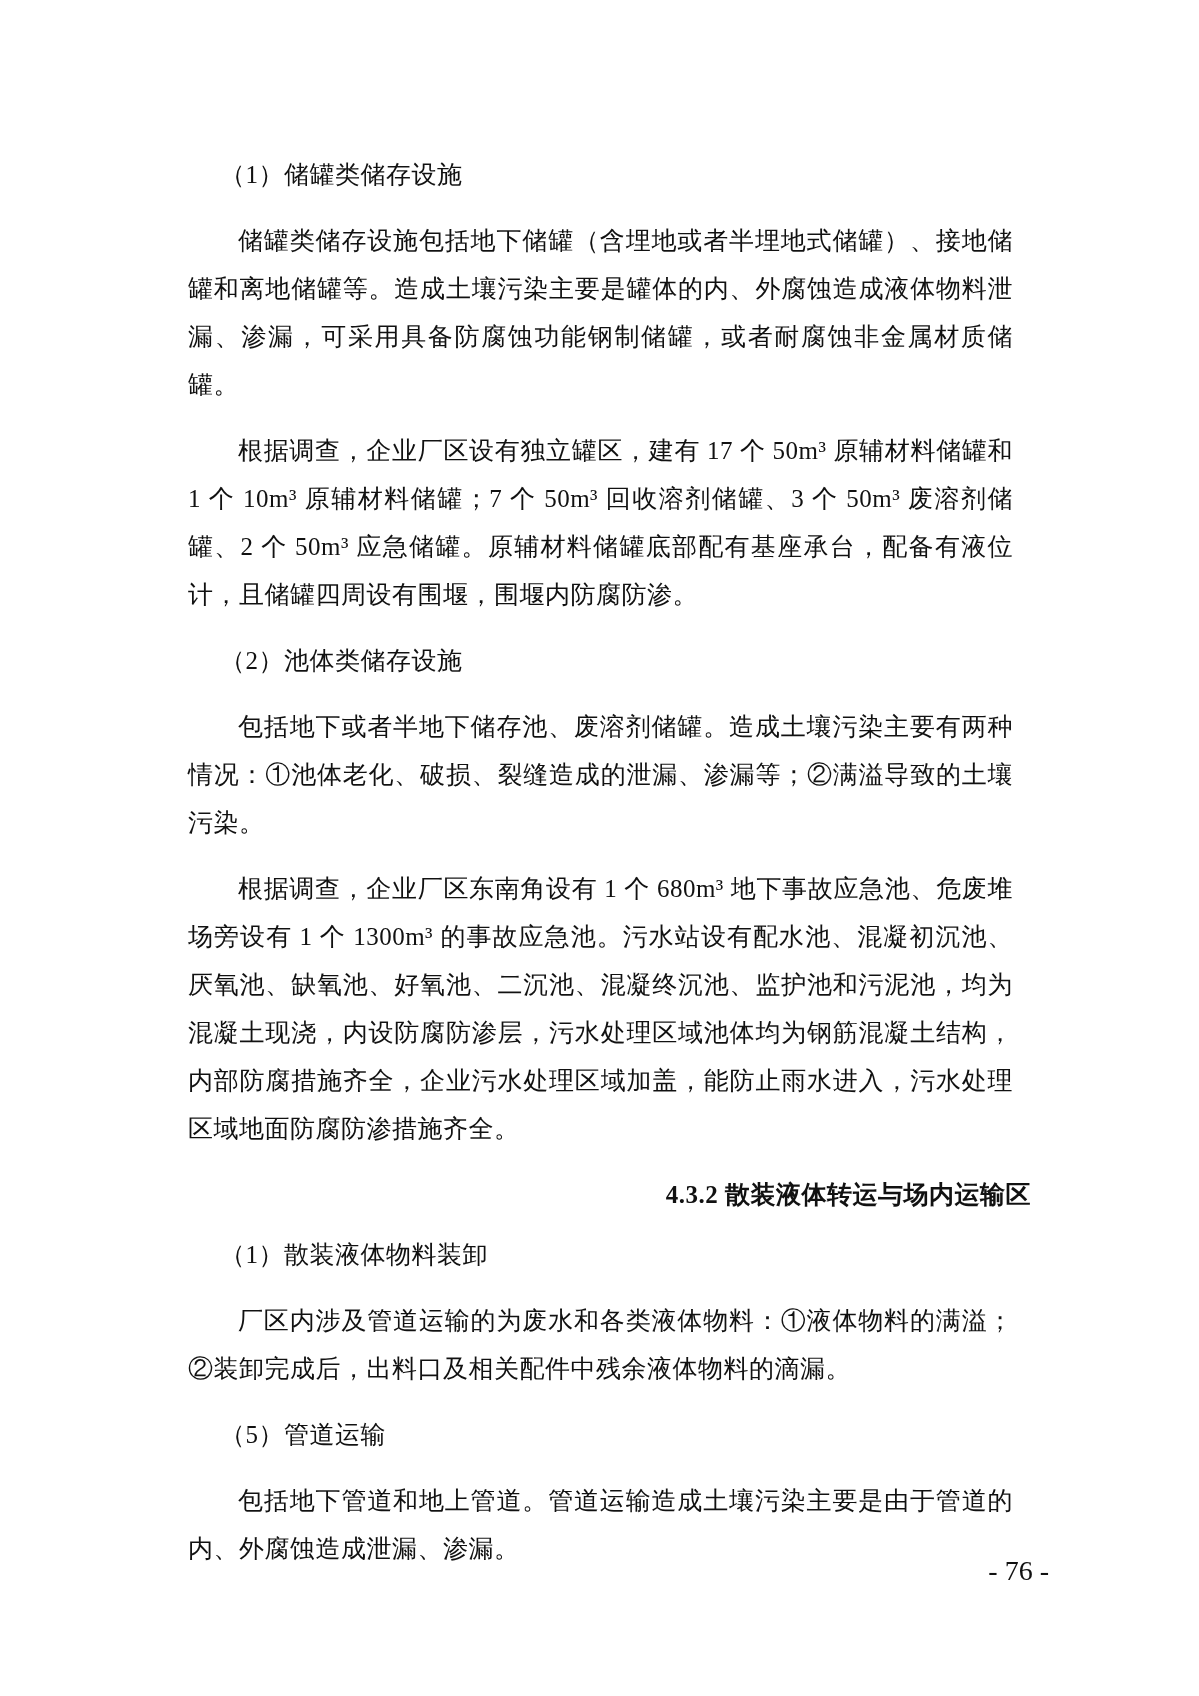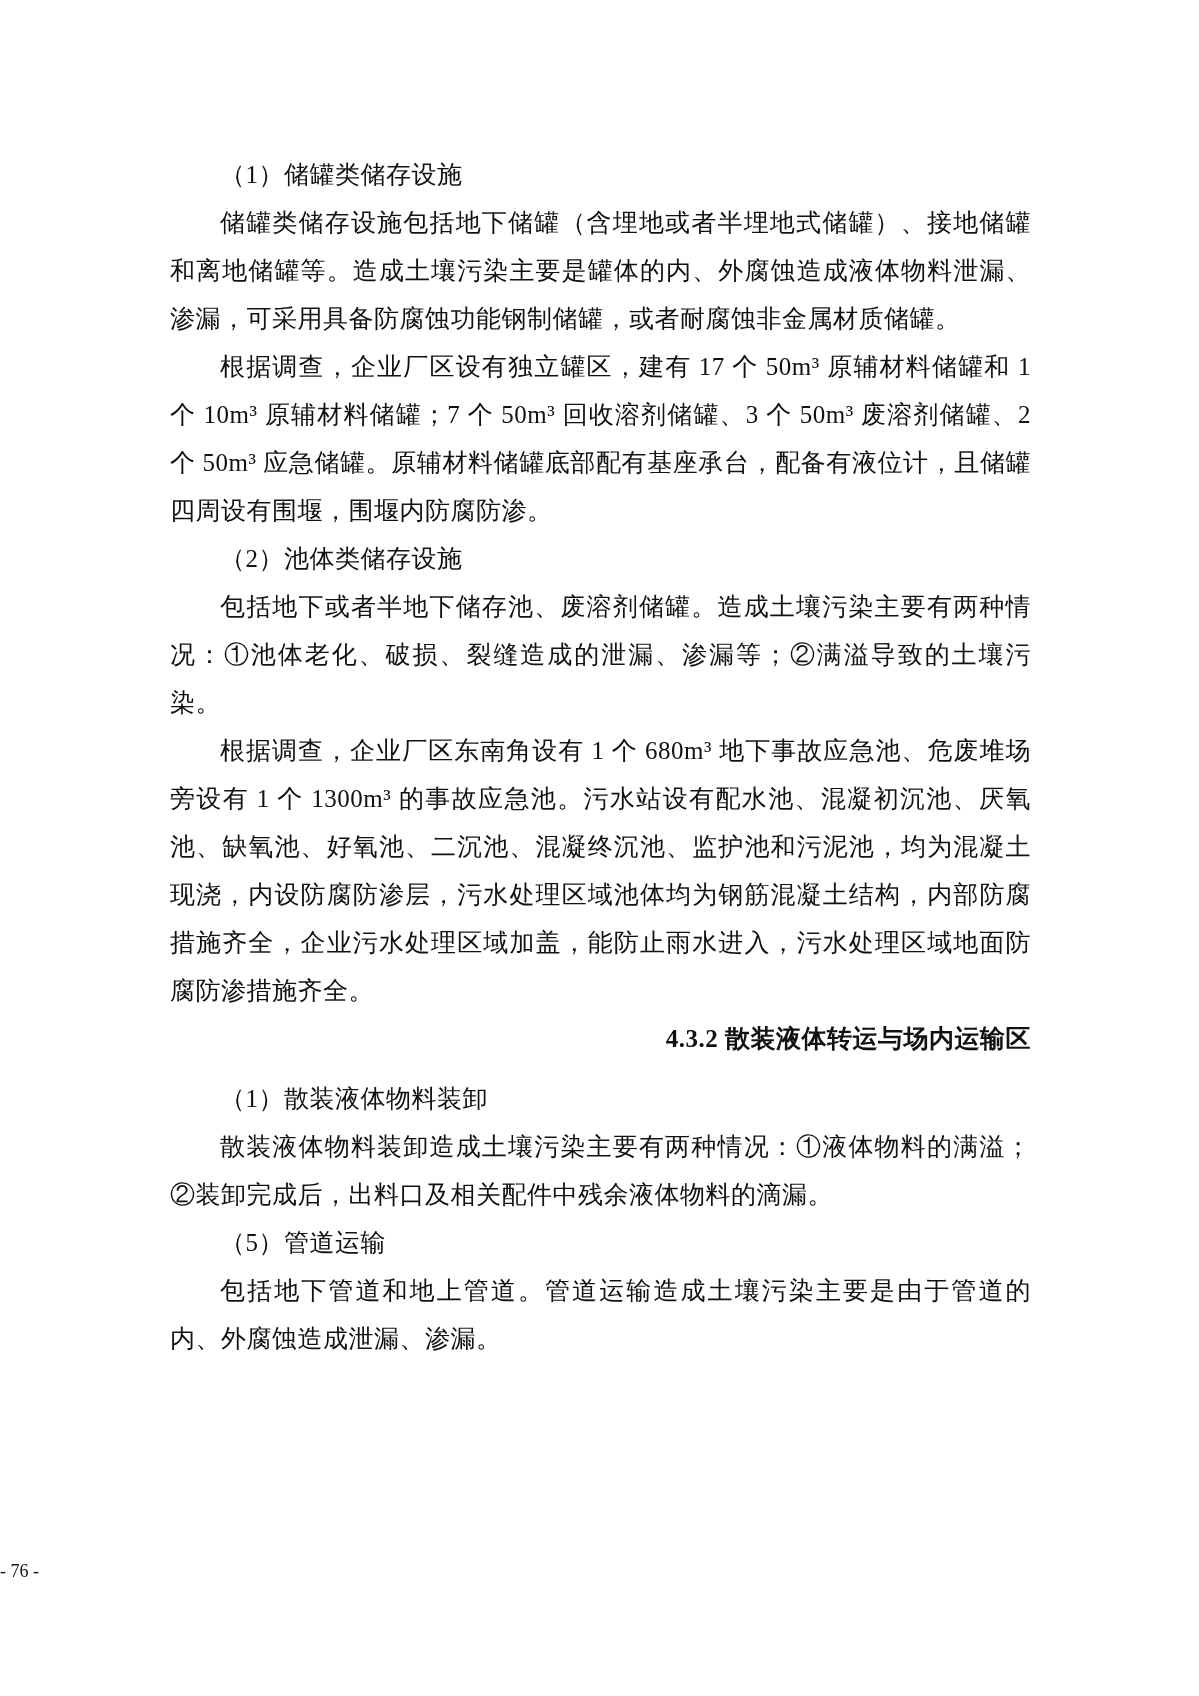--- a/index.html
+++ b/index.html
@@ -16,21 +16,21 @@
     font-family: "Liberation Serif", "DejaVu Serif", serif;
     overflow: hidden;
   }
   .content {
     position: absolute;
     left: 170px;
     top: 151px;
     width: 861px;
   }
   .doc-para {
-    margin: 0;
+    margin: 18px;
     font-size: 25px;
     line-height: 48px;
     text-align: justify;
     text-justify: inter-character;
     text-indent: 2em;
     letter-spacing: 0.5px;
   }
   .doc-subhead {
     margin: 0;
     font-size: 25px;
@@ -45,37 +45,37 @@
     font-weight: bold;
     text-indent: 0;
     letter-spacing: 0.5px;
     text-align: right;
   }
   .footer {
     position: absolute;
     top: 1556px;
     left: 0;
     width: 100%;
-    text-align: left;
-    font-size: 18px;
+    text-align: right;
+    font-size: 28px;
     line-height: 30px;
     color: #111111;
   }
 </style>
 </head>
 <body>
 
 <div class="page">
   <div class="content">
     <p class="doc-subhead">（1）储罐类储存设施</p>
     <p class="doc-para">储罐类储存设施包括地下储罐（含埋地或者半埋地式储罐）、接地储罐和离地储罐等。造成土壤污染主要是罐体的内、外腐蚀造成液体物料泄漏、渗漏，可采用具备防腐蚀功能钢制储罐，或者耐腐蚀非金属材质储罐。</p>
     <p class="doc-para">根据调查，企业厂区设有独立罐区，建有 17 个 50m³ 原辅材料储罐和 1 个 10m³ 原辅材料储罐；7 个 50m³ 回收溶剂储罐、3 个 50m³ 废溶剂储罐、2 个 50m³ 应急储罐。原辅材料储罐底部配有基座承台，配备有液位计，且储罐四周设有围堰，围堰内防腐防渗。</p>
     <p class="doc-subhead">（2）池体类储存设施</p>
     <p class="doc-para">包括地下或者半地下储存池、废溶剂储罐。造成土壤污染主要有两种情况：①池体老化、破损、裂缝造成的泄漏、渗漏等；②满溢导致的土壤污染。</p>
     <p class="doc-para">根据调查，企业厂区东南角设有 1 个 680m³ 地下事故应急池、危废堆场旁设有 1 个 1300m³ 的事故应急池。污水站设有配水池、混凝初沉池、厌氧池、缺氧池、好氧池、二沉池、混凝终沉池、监护池和污泥池，均为混凝土现浇，内设防腐防渗层，污水处理区域池体均为钢筋混凝土结构，内部防腐措施齐全，企业污水处理区域加盖，能防止雨水进入，污水处理区域地面防腐防渗措施齐全。</p>
     <h3 class="doc-heading">4.3.2 散装液体转运与场内运输区</h3>
     <p class="doc-subhead">（1）散装液体物料装卸</p>
-    <p class="doc-para">散装液体物料装卸造成土壤污染主要有两种情况：①液体物料的满溢；②装卸完成后，出料口及相关配件中残余液体物料的滴漏。</p>
+    <p class="doc-para">厂区内涉及管道运输的为废水和各类液体物料：①液体物料的满溢；②装卸完成后，出料口及相关配件中残余液体物料的滴漏。</p>
     <p class="doc-subhead">（5）管道运输</p>
     <p class="doc-para">包括地下管道和地上管道。管道运输造成土壤污染主要是由于管道的内、外腐蚀造成泄漏、渗漏。</p>
   </div>
   <div class="footer">- 76 -</div>
 </div>
 
 </body></html>

